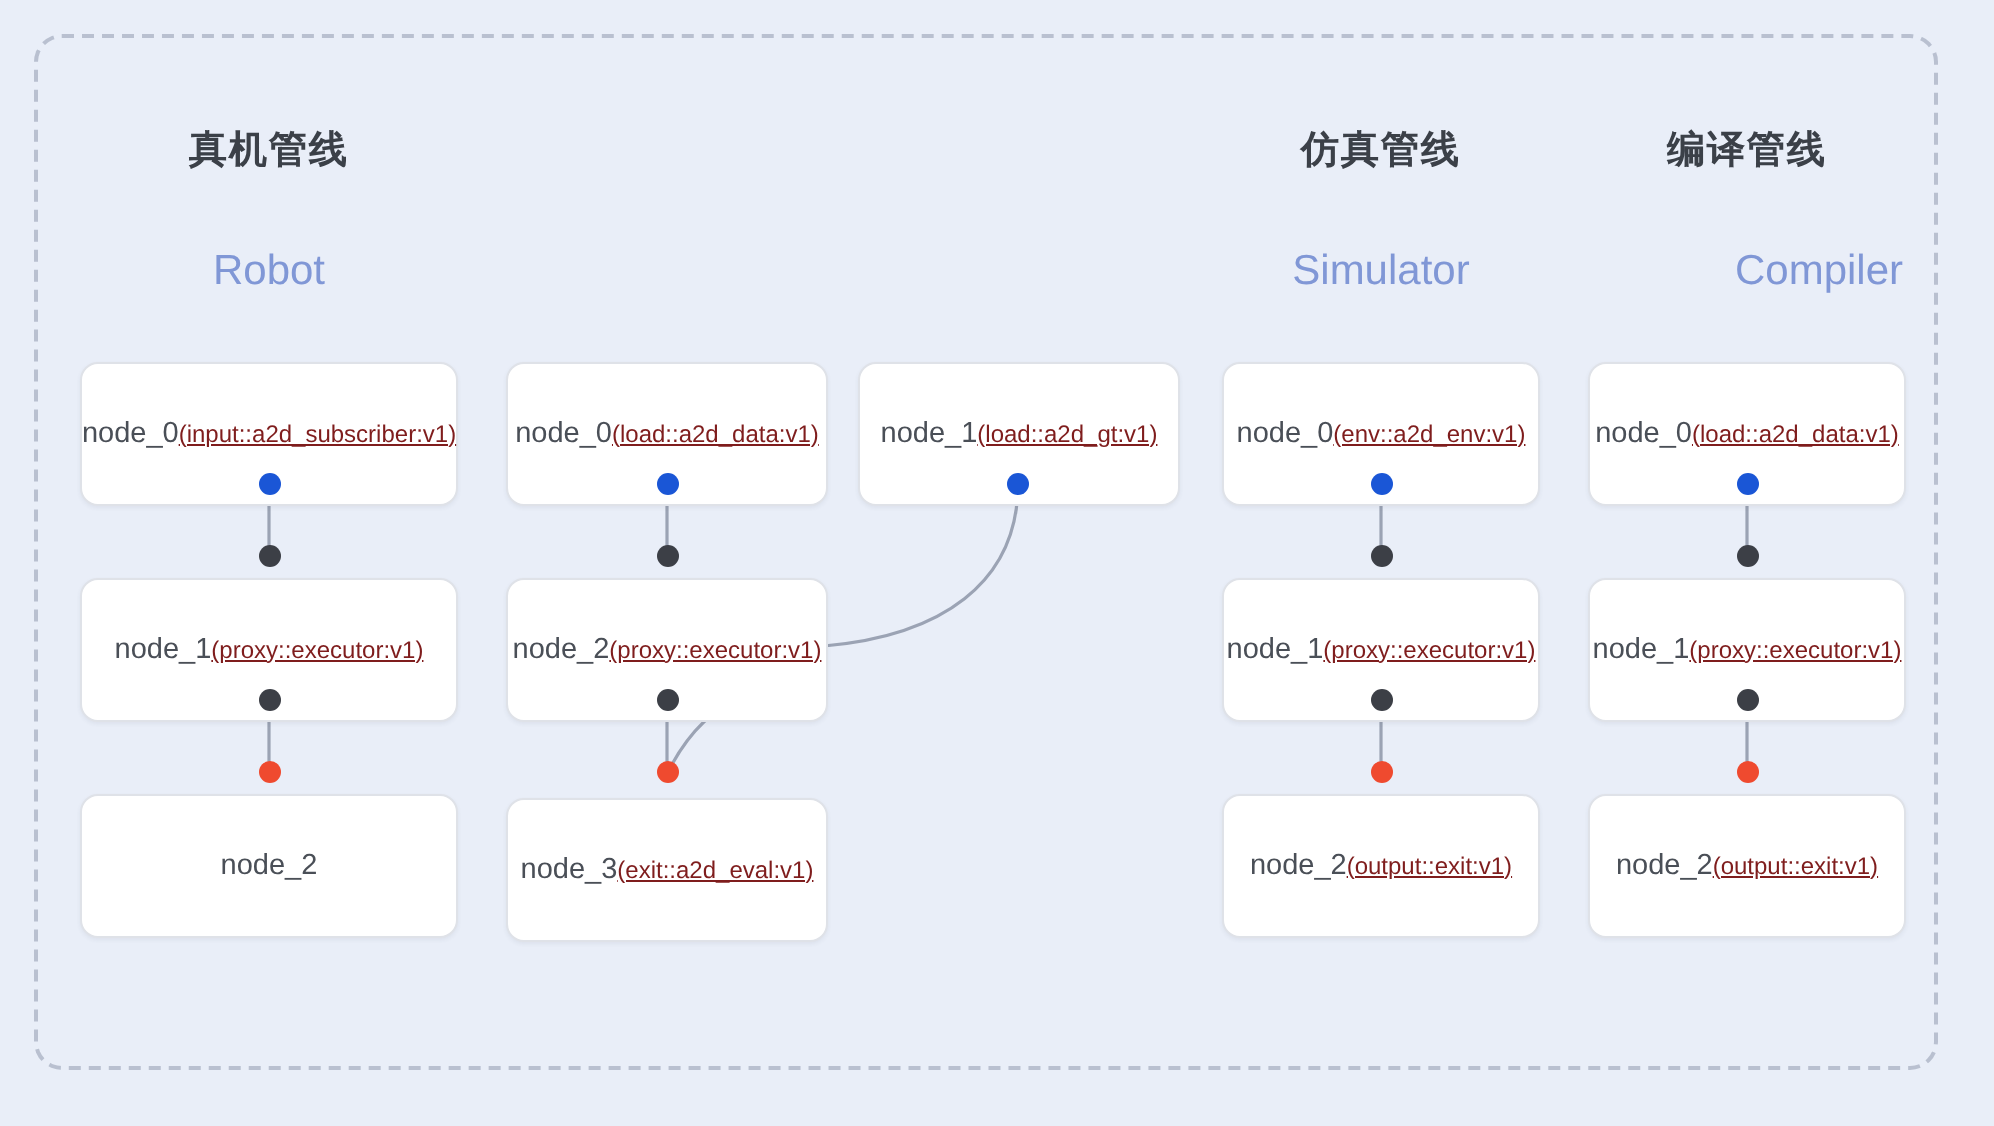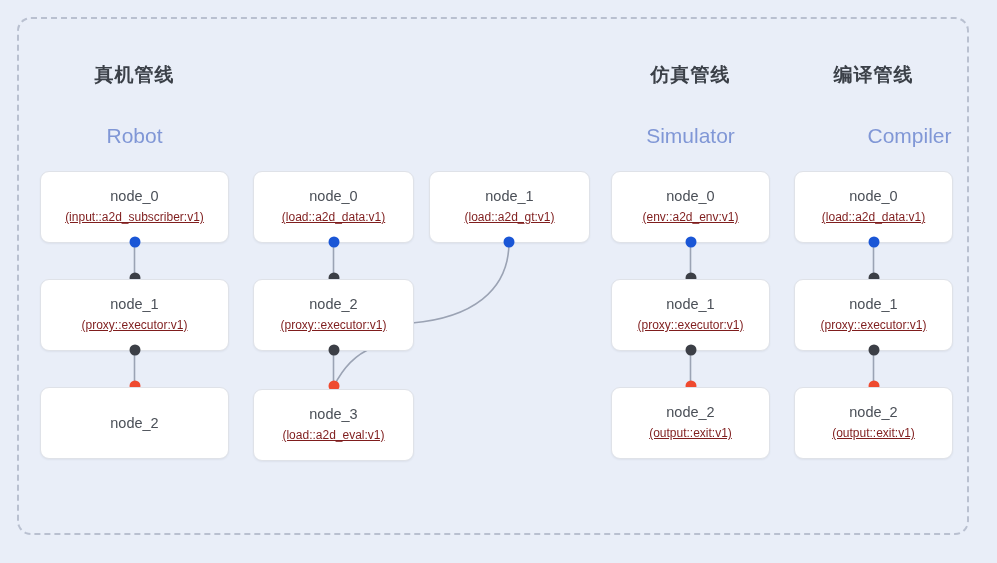--- a/index.html
+++ b/index.html
@@ -47,24 +47,25 @@
     white-space: nowrap;
   }
   .node {
     position: absolute;
     box-sizing: border-box;
     background: #ffffff;
     border: 1px solid #dfe2e8;
     border-radius: 9px;
     box-shadow: 0 1px 2px rgba(60,70,90,0.07);
     display: flex;
-    flex-direction: column;
+    flex-direction: row;
     align-items: center;
     justify-content: center;
     height: 72px;
+    margin-top: 10px;
   }
   .node-name {
     font-size: 14.5px;
     color: #4a4f57;
     line-height: 21px;
     white-space: nowrap;
   }
   .node-type {
     font-size: 12px;
     color: #7f1d1d;
@@ -158,21 +159,21 @@
   <div class="port port-dark" style="left:333.5px; top:278px;"></div>
   <div class="node" style="left:253px; top:279px; width:161px;">
     <div class="node-name">node_2</div>
     <div class="node-type">(proxy::executor:v1)</div>
   </div>
   <div class="port port-dark" style="left:333.5px; top:350px;"></div>
 
   <div class="port port-red" style="left:333.5px; top:386px;"></div>
   <div class="node" style="left:253px; top:389px; width:161px;">
     <div class="node-name">node_3</div>
-    <div class="node-type">(load::a2d_eval:v1)</div>
+    <div class="node-type">(exit::a2d_eval:v1)</div>
   </div>
 
   <div class="col-title-cn" style="left:611px; top:62px; width:159px;">仿真管线</div>
   <div class="col-title-en" style="left:611px; top:124px; width:159px;">Simulator</div>
 
   <div class="node" style="left:611px; top:171px; width:159px;">
     <div class="node-name">node_0</div>
     <div class="node-type">(env::a2d_env:v1)</div>
   </div>
   <div class="port port-blue" style="left:690.5px; top:242px;"></div>

